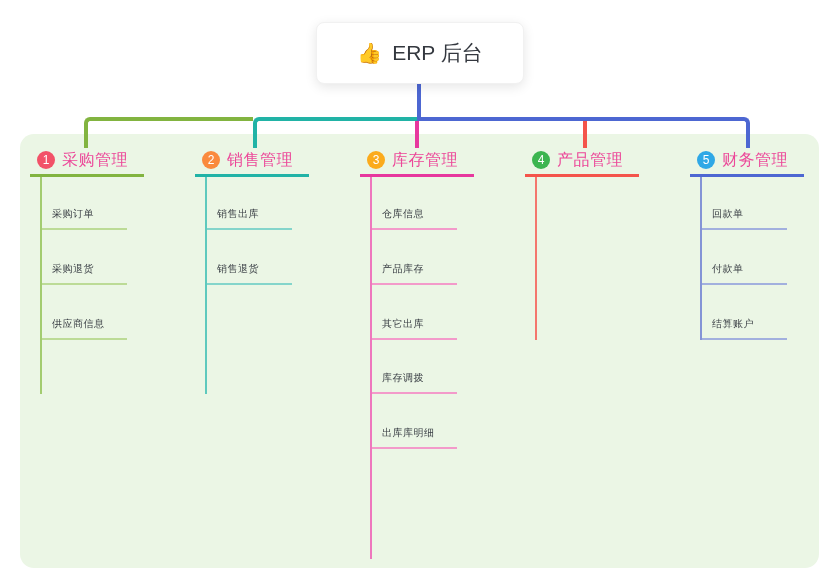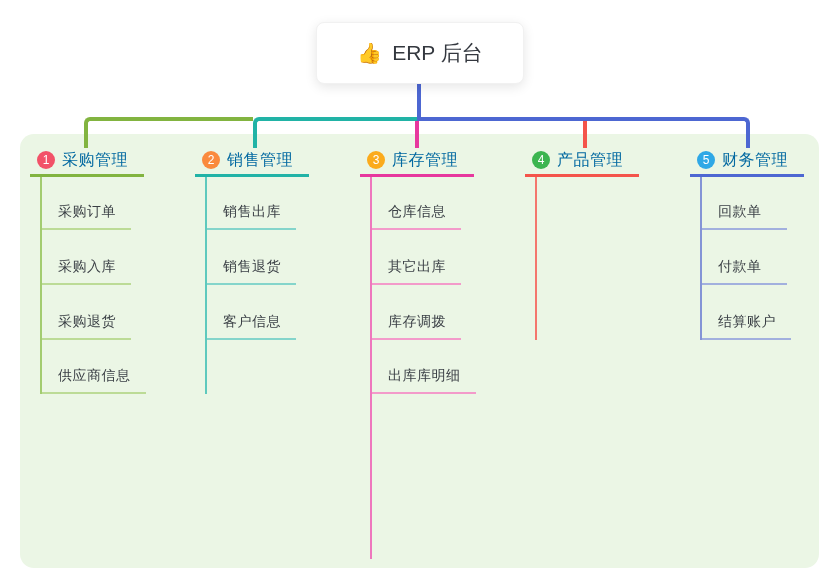--- a/index.html
+++ b/index.html
@@ -31,29 +31,29 @@
   .branch{position:absolute;top:146px;width:165px;z-index:4;}
   .branch-title{
     box-sizing:border-box;width:114px;height:31px;
     display:flex;align-items:center;gap:7px;padding-left:7px;
     border-bottom:3px solid var(--line);
   }
   .badge{
     width:18px;height:18px;border-radius:50%;flex:0 0 18px;
     color:#fff;font-size:12px;line-height:18px;text-align:center;
   }
-  .branch-label{font-size:16px;color:#0369a1;white-space:nowrap;letter-spacing:0.5px;}
+  .branch-label{font-size:16px;color:#ec4899;white-space:nowrap;letter-spacing:0.5px;}
   .trunk{position:absolute;left:10px;top:31px;width:2px;background:var(--mid);}
   .children{margin-left:10px;}
   .child{
     box-sizing:border-box;height:54.8px;min-width:87px;width:max-content;
     display:flex;align-items:flex-end;
-    padding:0 15px 7px 18px;
+    padding:0 15px 7px 12px;
     border-bottom:2px solid var(--light);
-    font-size:14px;color:#3a3f45;white-space:nowrap;letter-spacing:0.5px;
+    font-size:10px;color:#3a3f45;white-space:nowrap;letter-spacing:0.5px;
   }
   .child:first-child{height:53px;}
 </style>
 </head>
 <body>
 
 <div class="stage">
   <div class="panel" style="background: rgb(235, 246, 229);"></div>
 
   <div class="root-node">
@@ -70,45 +70,44 @@
 
   <div id="branches">
       <div class="branch" style="left: 30px; --line: #82b440; --mid: #a3cc70; --light: #bcdb96;">
         <div class="branch-title">
           <span class="badge" style="background:#f25268">1</span>
           <span class="branch-label">采购管理</span>
         </div>
         <div class="trunk" style="height:217.39999999999998px"></div>
         <div class="children">
           <div class="child">采购订单</div>
-          <div class="child">采购入库</div>
           <div class="child">采购退货</div>
           <div class="child">供应商信息</div>
         </div>
       </div>
       <div class="branch" style="left: 195px; --line: #21b3a6; --mid: #5ec9bd; --light: #84d5cb;">
         <div class="branch-title">
           <span class="badge" style="background:#fa8a3d">2</span>
           <span class="branch-label">销售管理</span>
         </div>
         <div class="trunk" style="height:217.39999999999998px"></div>
         <div class="children">
           <div class="child">销售出库</div>
           <div class="child">销售退货</div>
-          <div class="child">客户信息</div>
         </div>
       </div>
       <div class="branch" style="left: 360px; --line: #e7389e; --mid: #ee77bd; --light: #f39aca;">
         <div class="branch-title">
           <span class="badge" style="background:#fbab1c">3</span>
           <span class="branch-label">库存管理</span>
         </div>
         <div class="trunk" style="height:381.79999999999995px"></div>
         <div class="children">
           <div class="child">仓库信息</div>
+          <div class="child">产品库存</div>
           <div class="child">其它出库</div>
           <div class="child">库存调拨</div>
           <div class="child">出库库明细</div>
         </div>
       </div>
       <div class="branch" style="left: 525px; --line: #f4544b; --mid: #f4766d; --light: #f8a9a1;">
         <div class="branch-title">
           <span class="badge" style="background:#3cb550">4</span>
           <span class="branch-label">产品管理</span>
         </div>

